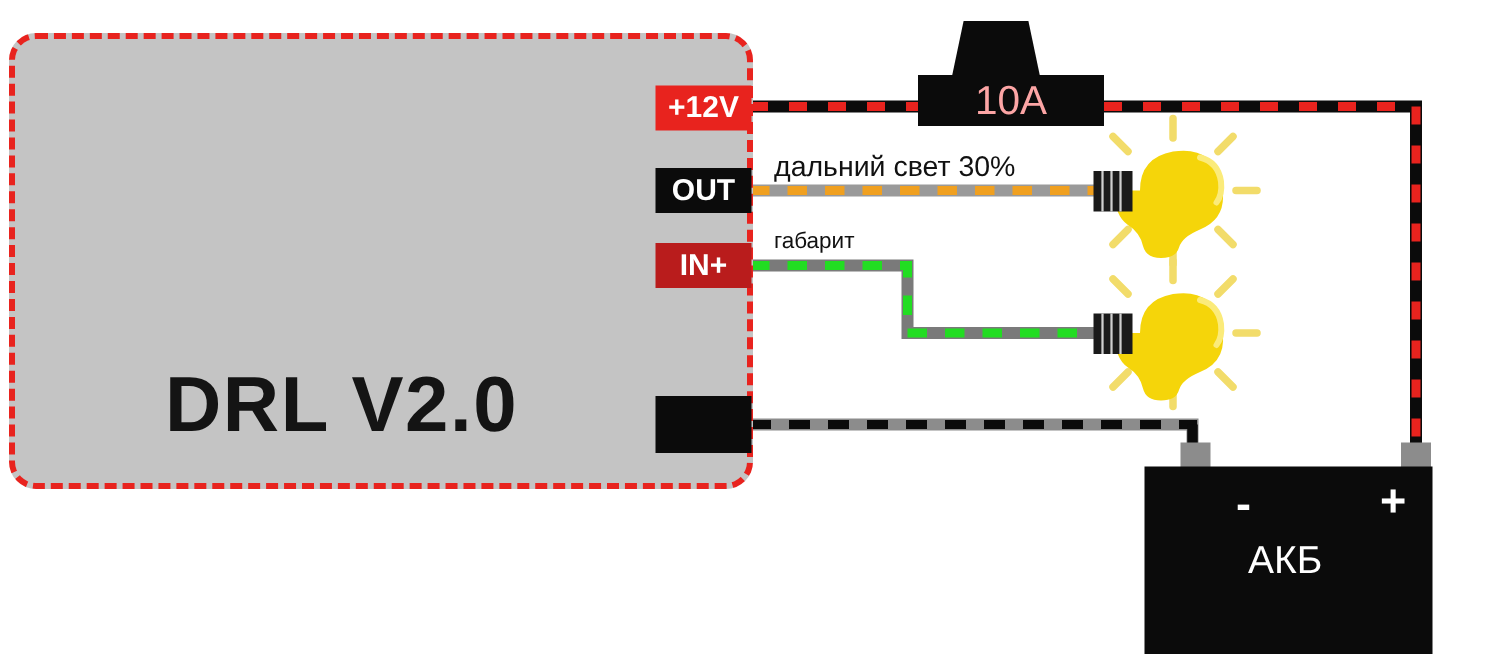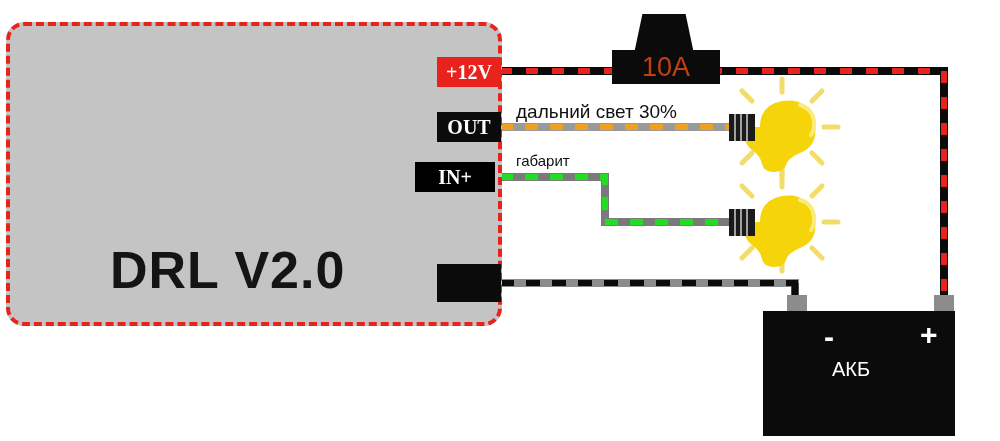--- a/index.html
+++ b/index.html
@@ -9,39 +9,39 @@
   .lbl{position:absolute;white-space:nowrap;}
 
   
   #drl-module{position:absolute;left:6px;top:22px;width:496px;height:304px;
       background:#c4c4c4;border:4px dashed #e8231e;border-radius:18px;box-sizing:border-box;}
   #drl-title{position:absolute;left:110px;top:240px;font-size:52px;color:#141414;
       letter-spacing:1px;font-weight:bold;}
 
   
   .terminal{position:absolute;display:flex;align-items:center;justify-content:center;
-      color:#ffffff;font-size:20px;font-weight:bold;font-family:Liberation Serif, serif;}
+      color:#ffffff;font-size:20px;font-weight:bold;}
   #term-12v{left:437px;top:57px;width:64px;height:30px;background:#e8231e;}
   #term-out{left:437px;top:112px;width:64px;height:30px;background:#0b0b0b;text-align:center;}
-  #term-in{left:415px;top:162px;width:80px;height:30px;background:#000000;}
+  #term-in{left:437px;top:162px;width:64px;height:30px;background:#b91c1c;}
   #term-gnd{left:437px;top:264px;width:64px;height:38px;background:#0b0b0b;}
 
   
   #label-out{left:516px;top:101px;font-size:19px;color:#111;}
   #label-in{left:516px;top:152px;font-size:15px;color:#111;}
 
   
-  #fuse{position:absolute;left:612px;top:50px;width:108px;height:34px;background:#0b0b0b;
-      display:flex;align-items:center;justify-content:center;color:#c2410c;font-size:27px;}
+  #fuse{position:absolute;left:612px;top:50px;width:124px;height:34px;background:#0b0b0b;
+      display:flex;align-items:center;justify-content:center;color:#fca5a5;font-size:27px;}
   #fuse-body{position:absolute;left:634px;top:14px;width:60px;height:40px;background:#0b0b0b;
       clip-path:polygon(14% 0,86% 0,100% 100%,0 100%);}
 
   
   #battery{position:absolute;left:763px;top:311px;width:192px;height:125px;background:#0b0b0b;}
-  #battery-label{position:absolute;left:832px;top:358px;font-size:20px;color:#ffffff;}
+  #battery-label{position:absolute;left:832px;top:358px;font-size:26px;color:#ffffff;}
   #batt-minus{position:absolute;left:824px;top:322px;font-size:30px;color:#ffffff;font-weight:bold;line-height:1;}
   #batt-plus{position:absolute;left:920px;top:320px;font-size:30px;color:#ffffff;font-weight:bold;line-height:1;}
   .post{position:absolute;width:20px;height:22px;background:#8c8c8c;}
   #post-neg{left:787px;top:295px;}
   #post-pos{left:934px;top:295px;}
 </style>
 </head>
 <body>
 
 <svg id="canvas" viewBox="0 0 1000 441" xmlns="http://www.w3.org/2000/svg">

